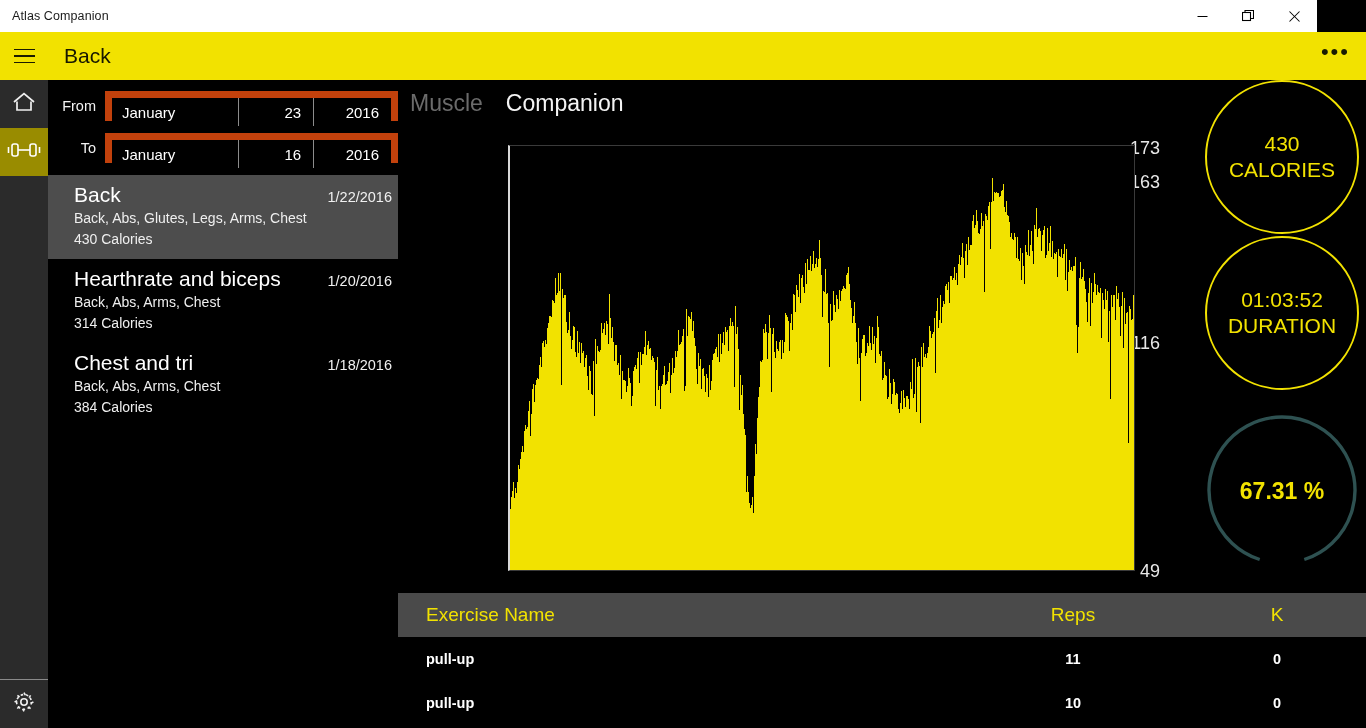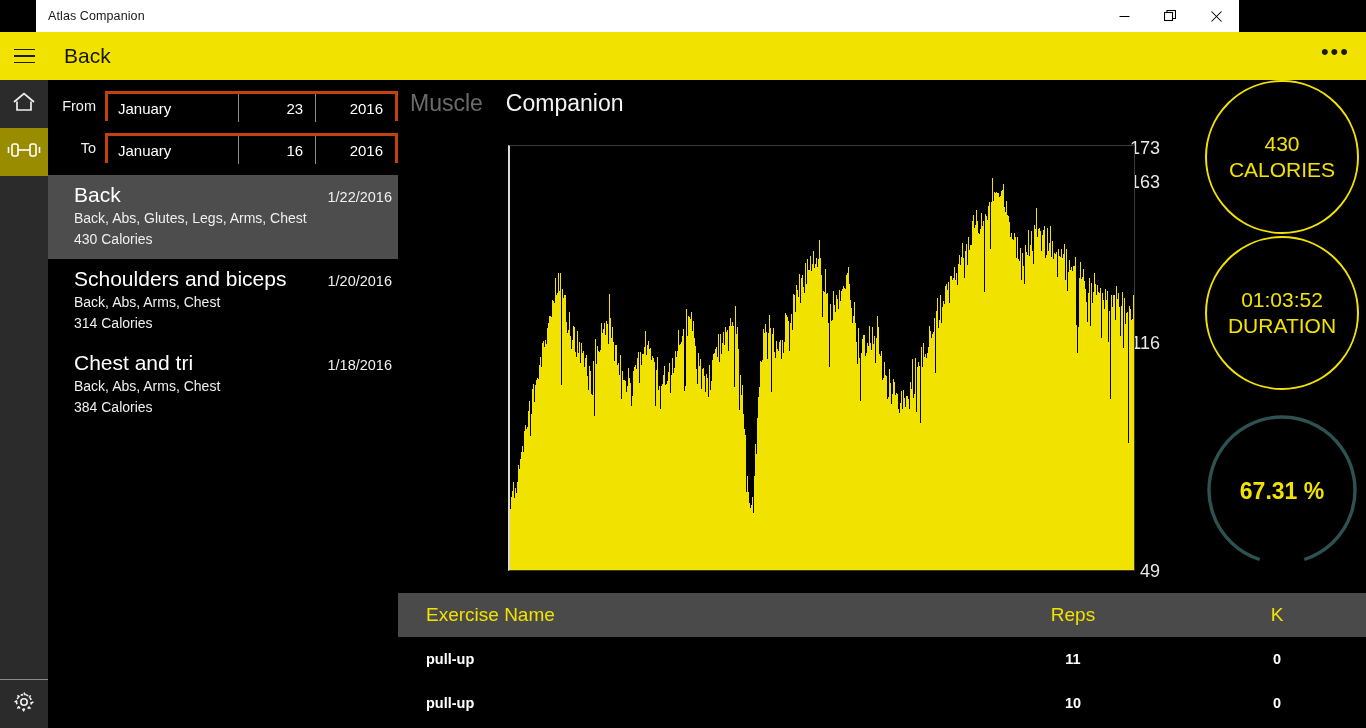--- a/index.html
+++ b/index.html
@@ -6,22 +6,22 @@
   html, body {
     width: 1366px; height: 728px;
     background: #000;
     font-family: "Liberation Sans", sans-serif;
     overflow: hidden;
   }
   #app { position: relative; width: 1366px; height: 728px; background: #000; }
 
   
   .titlebar {
-    position: absolute; left: 0; top: 0; width: 1203px; height: 32px;
-    background: #ffffff; display: flex; align-items: center; margin-left: 36px;
+    position: absolute; left: 0; top: 0; width: 1317px; height: 32px;
+    background: #ffffff; display: flex; align-items: center;
   }
   .titlebar-text {
     font-size: 12.5px; color: #1a1a1a; padding-left: 12px; letter-spacing: .1px;
   }
   .win-controls { margin-left: auto; display: flex; height: 32px; }
   .win-btn {
     width: 46px; height: 32px; display: flex; align-items: center; justify-content: center;
     color: #000;
   }
   .win-btn svg { display: block; }
@@ -59,21 +59,21 @@
 
   
   .leftpanel {
     position: absolute; left: 48px; top: 80px; width: 350px; height: 540px; background: #000;
   }
   .daterow { display: flex; align-items: center; height: 32px; margin-top: 10px; }
   .daterow .dlabel {
     width: 57px; text-align: right; padding-right: 9px;
     color: #f2f2f2; font-size: 14.5px;
   }
-  .dfields { display: flex; border: 3px solid #c2410c; width: 293px; height: 30px; }
+  .dfields { display: flex; border: 7px solid #c2410c; width: 293px; height: 30px; }
   .dfield {
     height: 28px; display: flex; align-items: center; color: #fff; font-size: 15px;
     background: #000;
   }
   .dfield.month { width: 133px; padding-left: 10px; border-right: 1px solid #8c8c8c; }
   .dfield.day   { width: 78px;  justify-content: flex-end; padding-right: 12px; border-right: 1px solid #8c8c8c; }
   .dfield.year  { width: 80px;  justify-content: flex-end; padding-right: 12px; }
 
   .wlist { margin-top: 11px; }
   .witem { padding: 6px 0 9px 0; position: relative; }
@@ -230,21 +230,21 @@
       <div class="witem selected">
         <div class="witem-head">
           <div class="witem-title">Back</div>
           <div class="witem-date">1/22/2016</div>
         </div>
         <div class="witem-sub">Back, Abs, Glutes, Legs, Arms, Chest</div>
         <div class="witem-cal">430 Calories</div>
       </div>
       <div class="witem">
         <div class="witem-head">
-          <div class="witem-title">Schoulders and biceps</div>
+          <div class="witem-title">Hearthrate and biceps</div>
           <div class="witem-date">1/20/2016</div>
         </div>
         <div class="witem-sub">Back, Abs, Arms, Chest</div>
         <div class="witem-cal">314 Calories</div>
       </div>
       <div class="witem">
         <div class="witem-head">
           <div class="witem-title">Chest and tri</div>
           <div class="witem-date">1/18/2016</div>
         </div>

